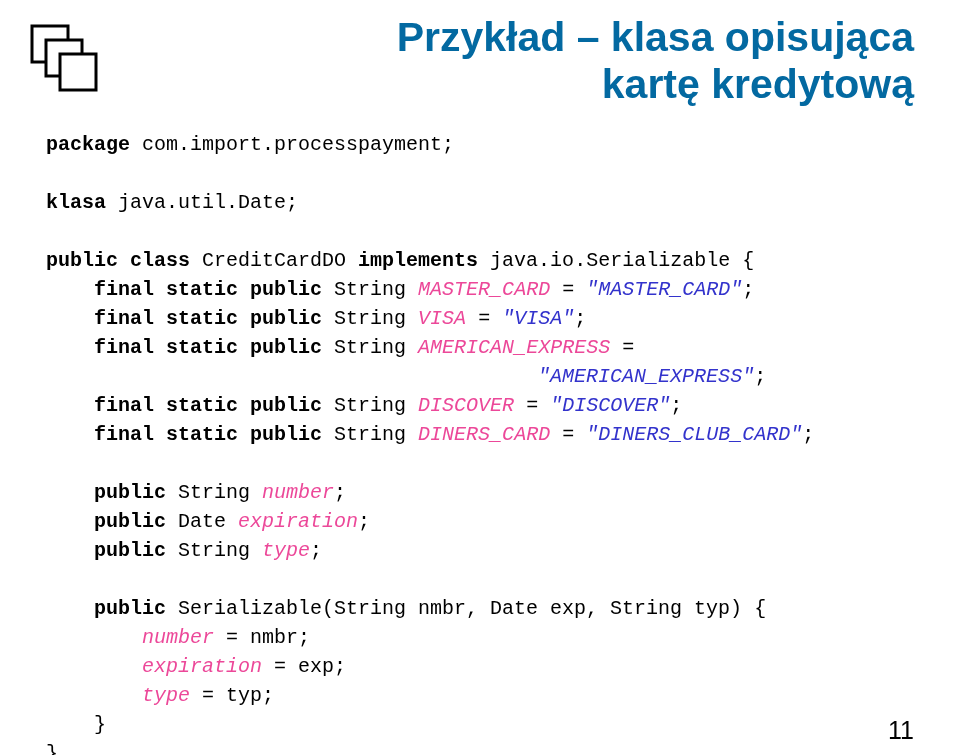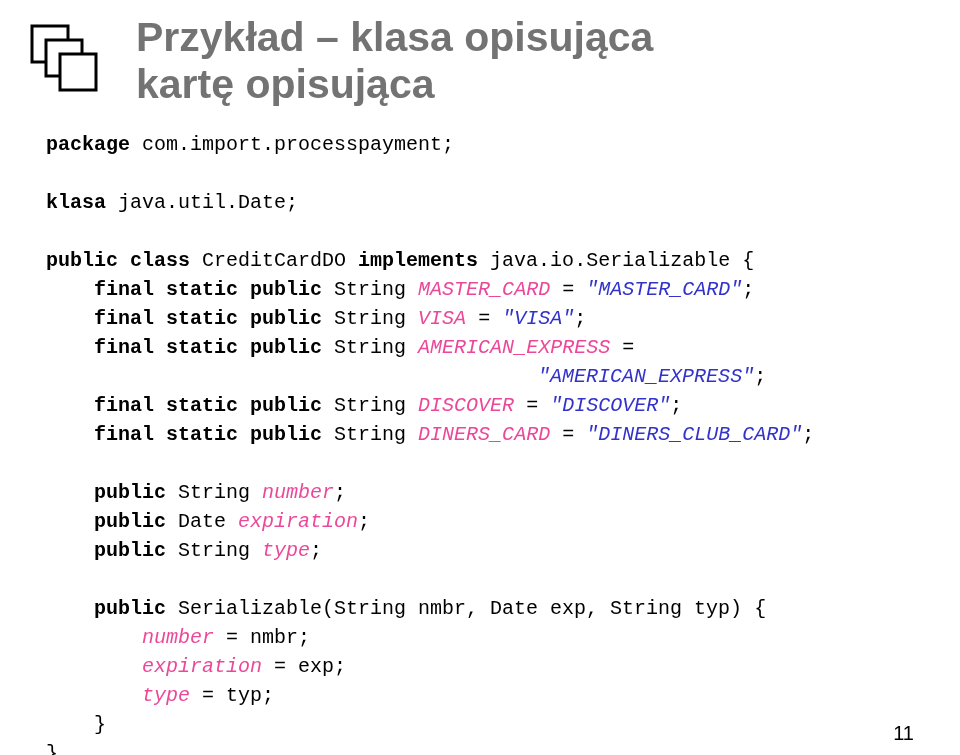--- a/index.html
+++ b/index.html
@@ -17,62 +17,62 @@
     box-sizing: border-box;
     height: 100%;
     position: relative;
   }
   .logo {
     position: absolute;
     left: 24px;
     top: 18px;
   }
   .title {
-    color: #737373;
+    color: #0369a1;
     font-weight: bold;
     font-size: 41px;
-    text-align: left;
+    text-align: right;
     line-height: 1.15;
     margin: 0 0 22px 0;
     padding-left: 90px;
   }
   .code {
     font-family: "Courier New", Courier, monospace;
     font-size: 20px;
     line-height: 1.45;
     white-space: pre;
     color: #000000;
   }
   .kw { color: #000000; font-weight: bold; }
   .lit { color: #ec4899; font-style: italic; }
   .str { color: #3333cc; font-style: italic; }
   .page-num {
     position: absolute;
     right: 46px;
     bottom: 10px;
-    font-size: 20px;
+    font-size: 25px;
     color: #000;
   }
 </style>
 </head>
 <body>
 
 <div class="slide">
 
   <div class="logo">
     <svg width="78" height="78" viewBox="0 0 78 78">
       <rect x="8" y="8" width="36" height="36" fill="none" stroke="#000" stroke-width="3"></rect>
       <rect x="22" y="22" width="36" height="36" fill="#fff" stroke="#000" stroke-width="3"></rect>
       <rect x="36" y="36" width="36" height="36" fill="#fff" stroke="#000" stroke-width="3"></rect>
     </svg>
   </div>
 
   <div class="title">
     <span>Przykład – klasa opisująca</span><br>
-    <span>kartę opisująca</span>
+    <span>kartę kredytową</span>
   </div>
 
   <div class="code"><span class="kw">package</span><span> com.import.processpayment;</span>
 
 <span class="kw">klasa</span><span> java.util.Date;</span>
 
 <span class="kw">public</span> <span class="kw">class</span><span> CreditCardDO </span><span class="kw">implements</span><span> java.io.Serializable {</span>
 <span>    </span><span class="kw">final</span> <span class="kw">static</span> <span class="kw">public</span><span> String </span><span class="lit">MASTER_CARD</span><span> = </span><span class="str">"MASTER_CARD"</span><span>;</span>
 <span>    </span><span class="kw">final</span> <span class="kw">static</span> <span class="kw">public</span><span> String </span><span class="lit">VISA</span><span> = </span><span class="str">"VISA"</span><span>;</span>
 <span>    </span><span class="kw">final</span> <span class="kw">static</span> <span class="kw">public</span><span> String </span><span class="lit">AMERICAN_EXPRESS</span><span> =</span>

